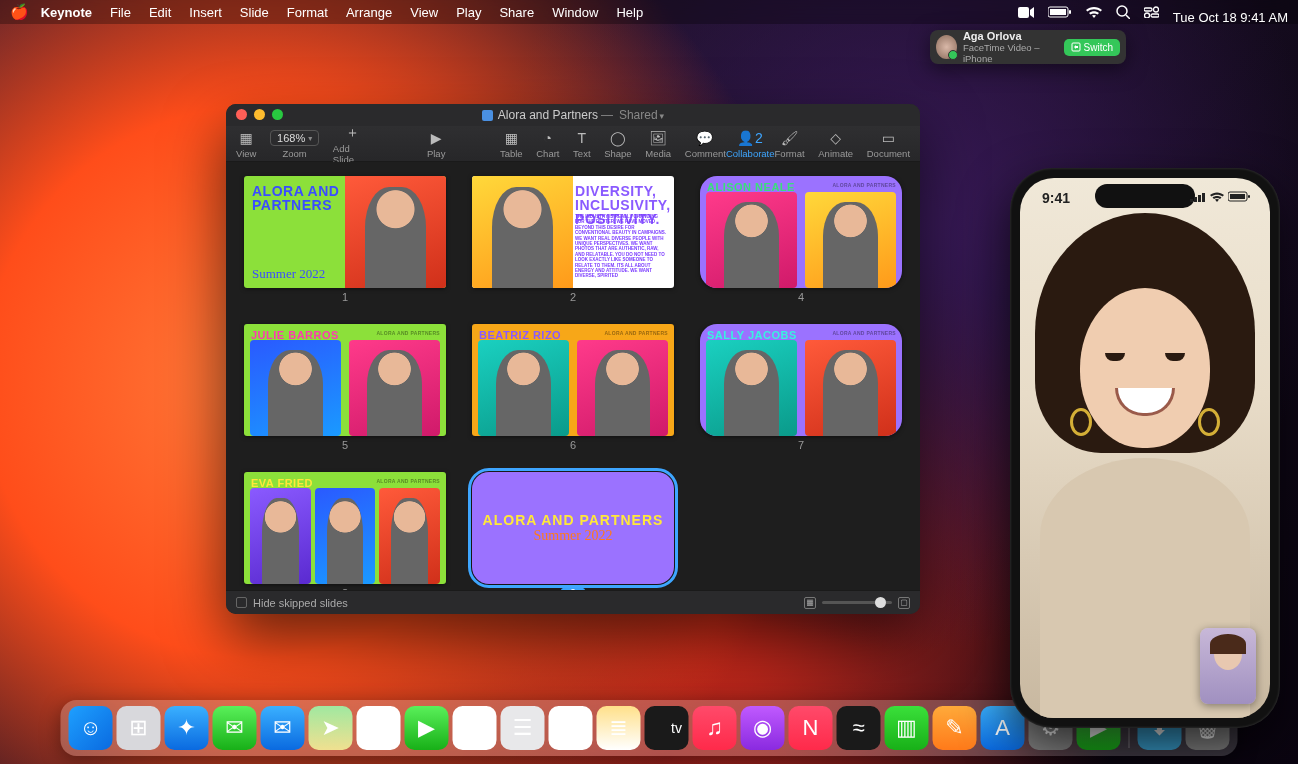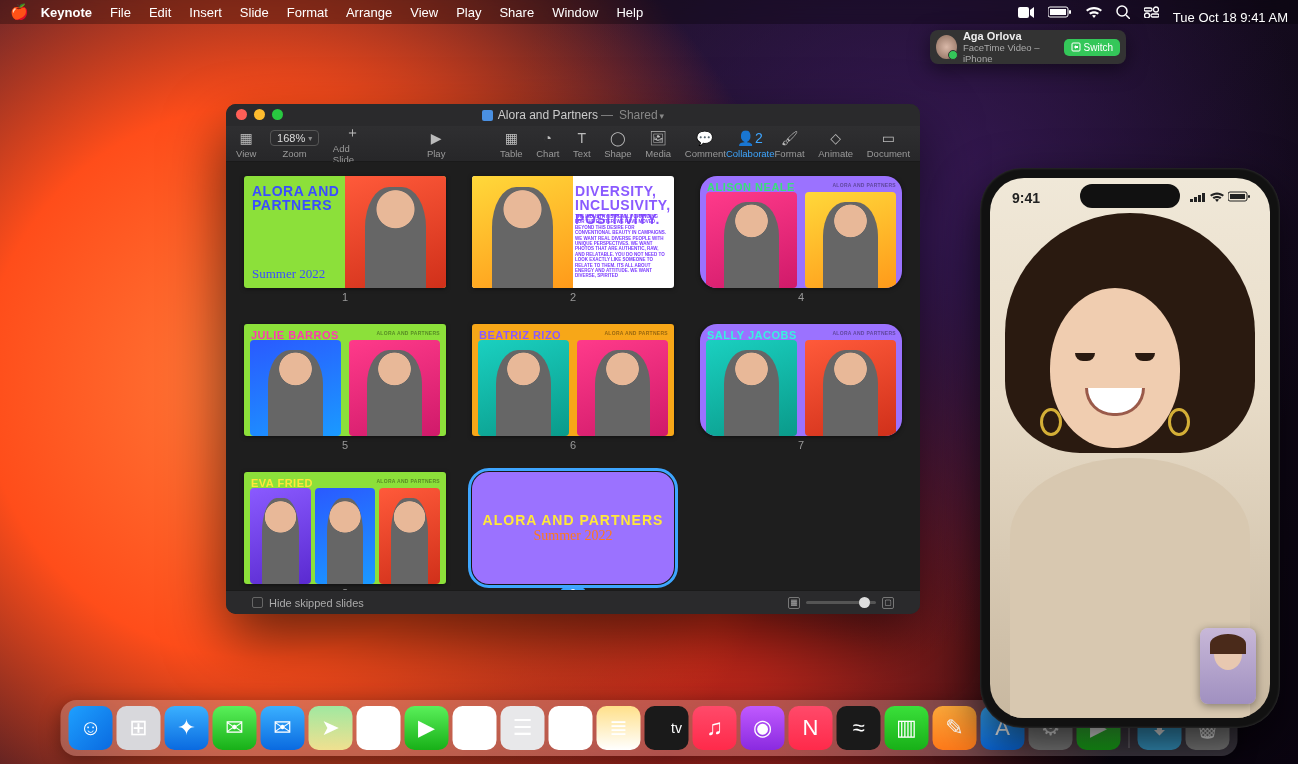--- a/index.html
+++ b/index.html
@@ -121,21 +121,21 @@
   .slide .tagline { position:absolute; bottom:6px; left:8px; font-family: "Brush Script MT", cursive; font-size:13px; color:#3a4dff;}
   .slide .brand { position:absolute; top:6px; right:6px; font-size:5px; font-weight:700; letter-spacing:.3px; color:rgba(0,0,0,.4);}
   .slide .body-copy { position:absolute; top:38px; right:6px; width:46%; font-size:4.5px; line-height:1.2; color:#7a3aff; font-weight:700;}
 
   .centered-stack{position:absolute; inset:0; display:flex; flex-direction:column; align-items:center; justify-content:center;}
   .centered-stack .l1{font-size:14px; font-weight:900; color:#ffe83a; letter-spacing:1px;}
   .centered-stack .l2{font-family:"Brush Script MT",cursive; font-size:14px; color:#ff7a1a;}
 
   .bottom-bar {
     height: 24px; background: #2a2a2c; border-top:1px solid #1a1a1a;
-    display:flex; align-items:center; padding:0 26px; font-size:11px; color:#aaa; gap:6px;
+    display:flex; align-items:center; padding:0 10px; font-size:11px; color:#aaa; gap:6px;
   }
   .bottom-bar .chk { width:11px; height:11px; border:1px solid #666; border-radius:2px;}
   .bottom-bar .right-ctl { margin-left:auto; display:flex; align-items:center; gap:6px;}
   .bottom-bar .slider-track{ width:70px; height:3px; background:#555; border-radius:2px; position:relative;}
   .bottom-bar .slider-thumb{ position:absolute; top:-4px; right:6px; width:11px; height:11px; background:#ddd; border-radius:50%;}
   .bottom-bar .sq{width:12px;height:12px; border:1px solid #777; border-radius:2px; display:flex; align-items:center;justify-content:center; font-size:8px;}
 
   
   .dock {
     position: absolute; bottom: 8px; left: 50%; transform: translateX(-50%);
@@ -148,21 +148,21 @@
     width: 44px; height: 44px; border-radius: 10px;
     display:flex; align-items:center; justify-content:center;
     font-size: 22px; color:#fff; position:relative;
   }
   .dock .sep { width:1px; height:40px; background:rgba(255,255,255,.35); margin:0 4px;}
   .dock .app.badge::after{content:""; position:absolute; top:-2px; right:-2px; width:10px;height:10px; background:#ff3b30; border-radius:50%;}
 
   
   .iphone {
     position: absolute; top: 168px; right: 18px;
-    width: 300px; height: 560px;
+    width: 270px; height: 560px;
     background: #111; border-radius: 42px; padding: 10px;
     box-shadow: 0 20px 50px rgba(0,0,0,.7), inset 0 0 3px rgba(255,255,255,.2);
   }
   .iphone .screen {
     width:100%; height:100%; border-radius:34px; overflow:hidden; position:relative;
     background: linear-gradient(180deg,#f0e8d8 0%, #e8dcc8 40%, #c8b8a0 100%);
   }
   .iphone .notch{position:absolute; top:6px; left:50%; transform:translateX(-50%); width:100px; height:24px; background:#111; border-radius:14px; z-index:3;}
   .iphone .status-time{position:absolute; top:12px; left:22px; font-size:14px; font-weight:600; color:#222; z-index:3;}
   .iphone .status-right{position:absolute; top:13px; right:20px; z-index:3; display:flex; gap:4px; align-items:center;}

